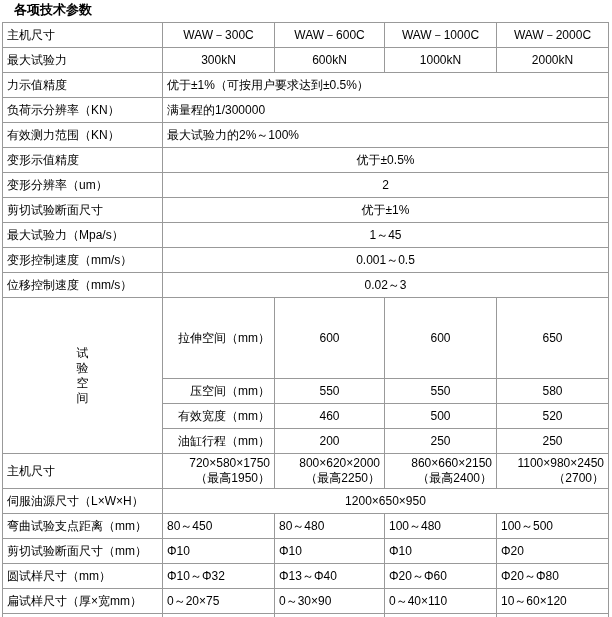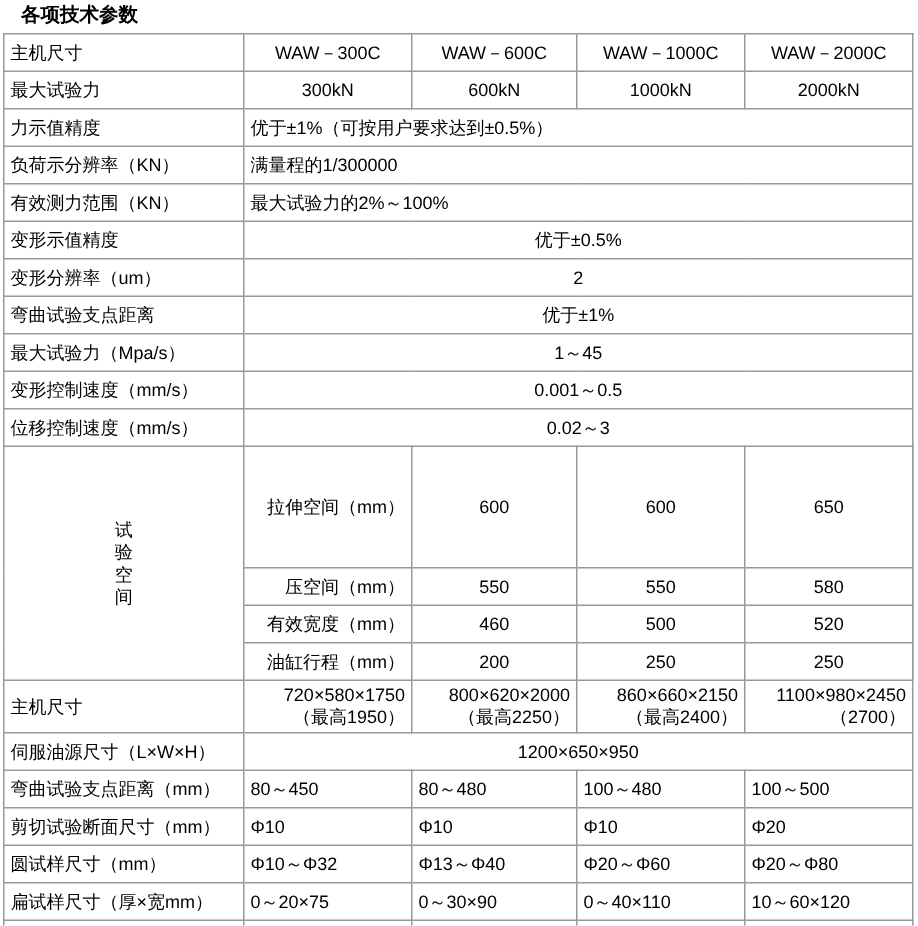--- a/index.html
+++ b/index.html
@@ -122,21 +122,21 @@
         <td class="c-label">变形示值精度</td>
         <td class="c-val" colspan="4">优于±0.5%</td>
       </tr>
 
       <tr>
         <td class="c-label">变形分辨率（um）</td>
         <td class="c-val" colspan="4">2</td>
       </tr>
 
       <tr>
-        <td class="c-label">弯曲试验支点距离</td>
+        <td class="c-label">剪切试验断面尺寸</td>
         <td class="c-val" colspan="4">优于±1%</td>
       </tr>
 
       <tr>
         <td class="c-label">最大试验力（Mpa/s）</td>
         <td class="c-val" colspan="4">1～45</td>
       </tr>
 
       <tr>
         <td class="c-label">变形控制速度（mm/s）</td>

